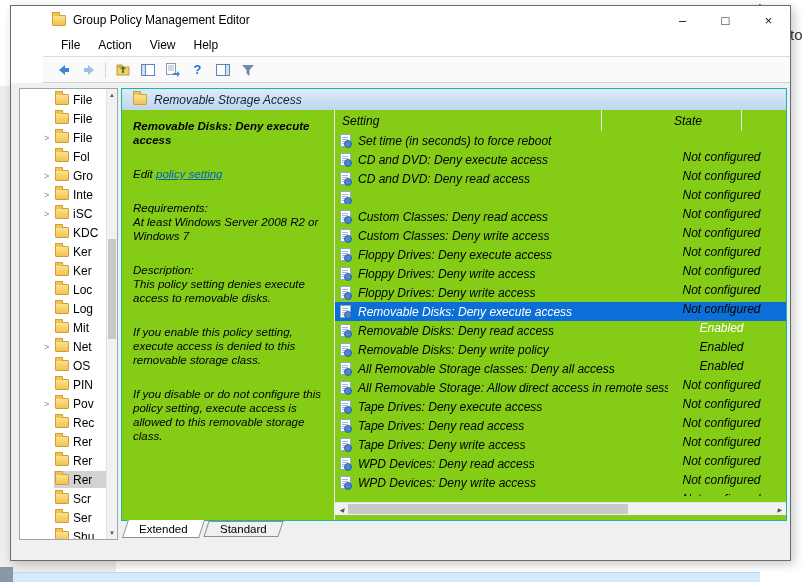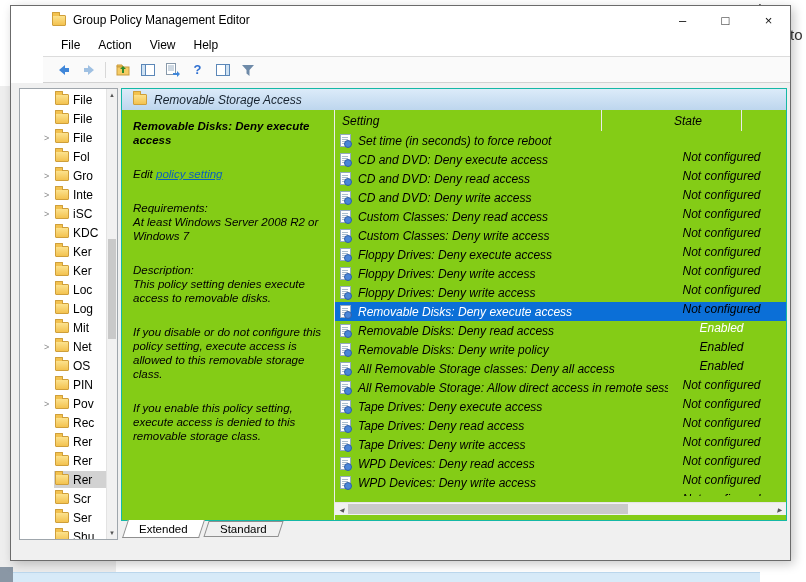--- a/index.html
+++ b/index.html
@@ -400,22 +400,22 @@
             <span>Edit </span><a class="link">policy setting</a>
           </div>
           <div class="desc-para">
             <div>Requirements:</div>
             <div>At least Windows Server 2008 R2 or Windows 7</div>
           </div>
           <div class="desc-para">
             <div>Description:</div>
             <div>This policy setting denies execute access to removable disks.</div>
           </div>
+          <div class="desc-para">If you enable this policy setting, execute access is denied to this removable storage class.</div>
           <div class="desc-para">If you disable or do not configure this policy setting, execute access is allowed to this removable storage class.</div>
-          <div class="desc-para">If you enable this policy setting, execute access is denied to this removable storage class.</div>
         </div>
 
         <div class="list-pane">
           <div class="list-header">
             <div class="col-setting">Setting</div>
             <div class="col-state">State</div>
             <div class="col-extra"></div>
           </div>
           <div class="rows">
               <div class="row">
@@ -438,21 +438,20 @@
                 <span class="cell-setting">
                   <span class="doc-icon"></span>
                   <span class="setting-text">CD and DVD: Deny read access</span>
                 </span>
                 <span class="cell-state">Not configured</span>
                 <span class="cell-extra"></span>
               </div>
               <div class="row">
                 <span class="cell-setting">
                   <span class="doc-icon"></span>
-                  <span class="setting-text">CD and DVD: Deny write access</span>
                 </span>
                 <span class="cell-state">Not configured</span>
                 <span class="cell-extra"></span>
               </div>
               <div class="row">
                 <span class="cell-setting">
                   <span class="doc-icon"></span>
                   <span class="setting-text">Custom Classes: Deny read access</span>
                 </span>
                 <span class="cell-state">Not configured</span>

